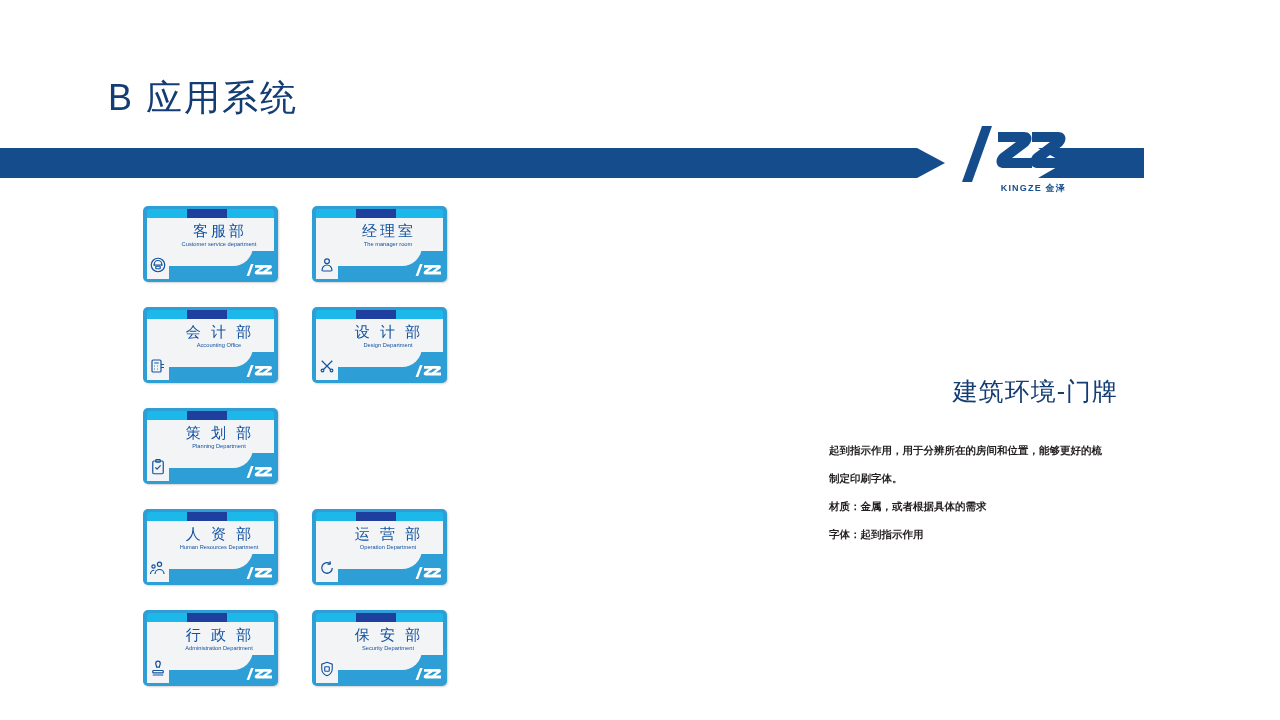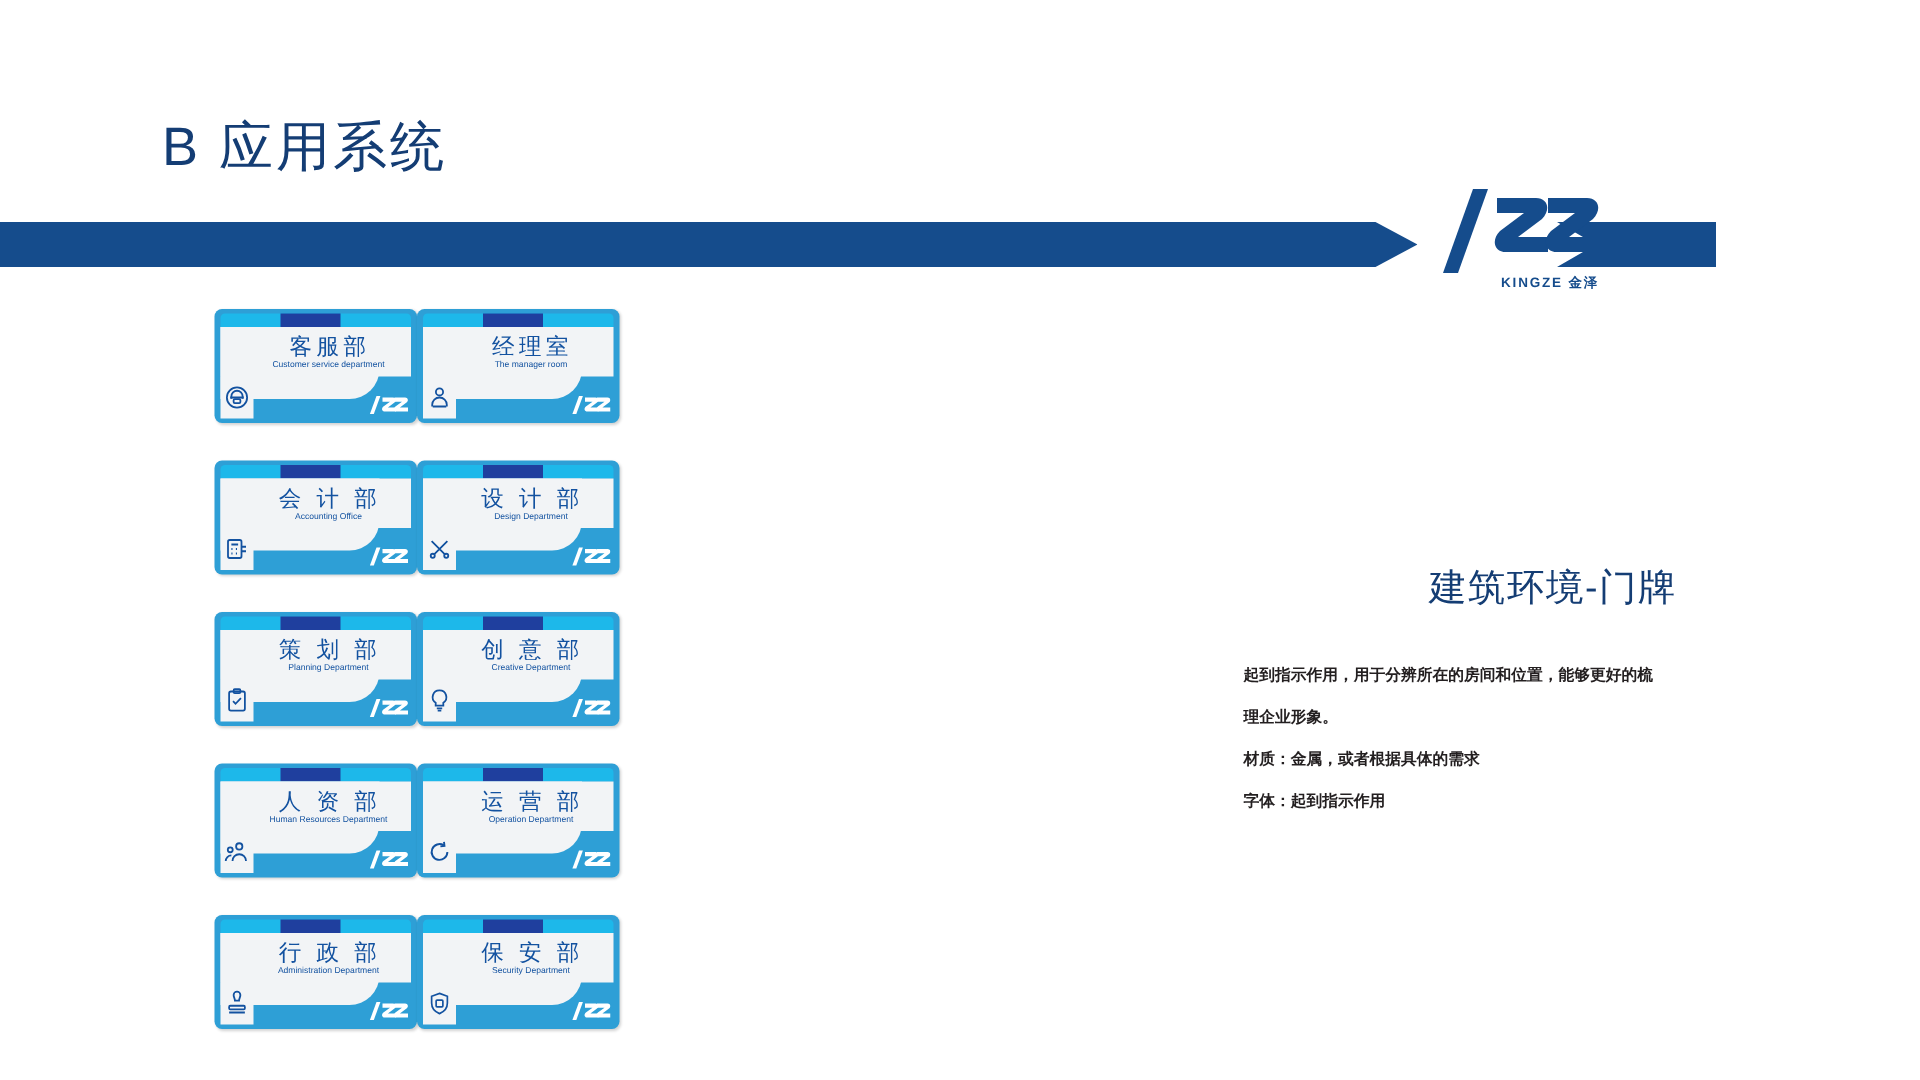--- a/index.html
+++ b/index.html
@@ -104,20 +104,21 @@
   
   .sign-grid {
     position: absolute;
     left: 143px;
     top: 206px;
     width: 320px;
     z-index: 5;
   }
   .sign-row {
     display: flex;
+    gap: 34px;
     margin-bottom: 25px;
   }
 
   .sign-plate {
     position: relative;
     width: 135px;
     height: 76px;
     background: #2e9fd6;
     border-radius: 5px;
     box-shadow: 1px 1px 2px rgba(0,0,0,0.18);
@@ -385,42 +386,20 @@
         </div>
         <div class="sign-logo">
           <svg width="28" height="16" viewBox="0 0 28 16">
             <polygon points="7,2 9.6,2 5.2,14 2.6,14" fill="#ffffff"></polygon>
             <path d="M11,3 L18,3 C20,3 20.6,5 19,6.4 L14.6,9.6 L20,9.6 L20,12.4 L12.6,12.4 C10.6,12.4 10,10.4 11.6,9 L16,5.8 L11,5.8 Z" fill="#ffffff"></path>
             <path d="M19,3 L26,3 C28,3 28.6,5 27,6.4 L22.6,9.6 L28,9.6 L28,12.4 L20.6,12.4 C18.6,12.4 18,10.4 19.6,9 L24,5.8 L19,5.8 Z" fill="#ffffff"></path>
           </svg>
         </div>
       </div>
 
-      <div class="sign-plate">
-        <div class="sign-top"></div>
-        <div class="sign-top-dark"></div>
-        <div class="sign-panel-ext"></div>
-        <div class="sign-panel"></div>
-        <div class="sign-leftcol"></div>
-        <div class="sign-cn">创 意 部</div>
-        <div class="sign-en">Creative Department</div>
-        <div class="sign-icon">
-          <svg width="18" height="18" viewBox="0 0 24 24" fill="none" stroke="#1352a0" stroke-width="1.6">
-            <path d="M12 3a6 6 0 0 0-3.4 11v2.5h6.8V14A6 6 0 0 0 12 3z"></path>
-              <path d="M9.6 19h4.8M10.4 21h3.2"></path>
-          </svg>
-        </div>
-        <div class="sign-logo">
-          <svg width="28" height="16" viewBox="0 0 28 16">
-            <polygon points="7,2 9.6,2 5.2,14 2.6,14" fill="#ffffff"></polygon>
-            <path d="M11,3 L18,3 C20,3 20.6,5 19,6.4 L14.6,9.6 L20,9.6 L20,12.4 L12.6,12.4 C10.6,12.4 10,10.4 11.6,9 L16,5.8 L11,5.8 Z" fill="#ffffff"></path>
-            <path d="M19,3 L26,3 C28,3 28.6,5 27,6.4 L22.6,9.6 L28,9.6 L28,12.4 L20.6,12.4 C18.6,12.4 18,10.4 19.6,9 L24,5.8 L19,5.8 Z" fill="#ffffff"></path>
-          </svg>
-        </div>
-      </div>
     </div>
 
     <div class="sign-row">
       <div class="sign-plate">
         <div class="sign-top"></div>
         <div class="sign-top-dark"></div>
         <div class="sign-panel-ext"></div>
         <div class="sign-panel"></div>
         <div class="sign-leftcol"></div>
         <div class="sign-cn">人 资 部</div>
@@ -514,19 +493,19 @@
         </div>
       </div>
     </div>
 
   </div>
 
   <div class="desc">
     <div class="desc-title">建筑环境-门牌</div>
     <div class="desc-body">
       <p>起到指示作用，用于分辨所在的房间和位置，能够更好的梳</p>
-      <p>理企业形象。</p>
+      <p>制定印刷字体。</p>
       <p>材质：金属，或者根据具体的需求</p>
       <p>字体：起到指示作用</p>
     </div>
   </div>
 
 </div>
 
 </body></html>

